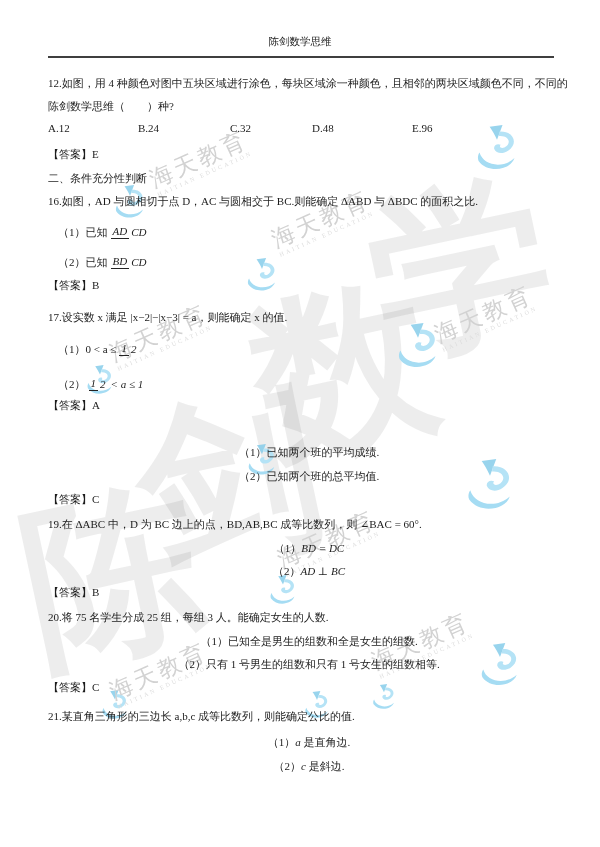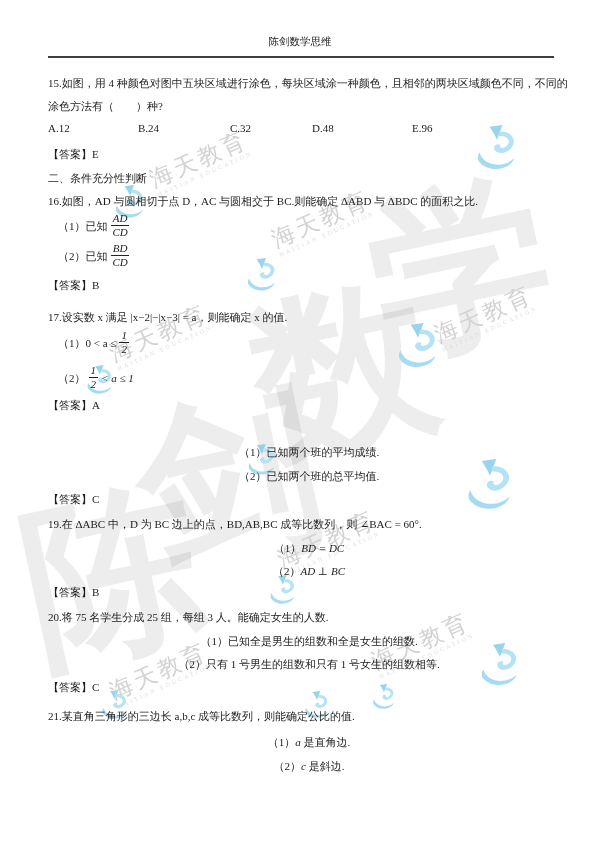--- a/index.html
+++ b/index.html
@@ -19,22 +19,22 @@
   .brand .cn{display:block;font-size:23px;letter-spacing:3px;color:#d2d2d2;line-height:1;}
   .brand .en{display:block;font-size:6px;letter-spacing:2.5px;color:#dcdcdc;margin-top:1px;}
   
   .content{position:absolute;inset:0;z-index:2;}
   .title{position:absolute;top:35px;left:0;right:0;text-align:center;font-size:10.5px;color:#222;}
   .rule{position:absolute;left:48px;right:46px;top:56px;border-top:2px solid #3f3f3f;height:0;}
   .line{position:absolute;left:48px;right:40px;font-size:11px;line-height:14px;white-space:nowrap;}
   .cond{padding-left:10px;text-align:center;}
   .fline{display:flex;align-items:center;}
   .frac{
-    display:inline-flex;flex-direction:column;align-items:center;
-    font-style:italic;line-height:13px;margin:0 3px;vertical-align:middle;
+    display:inline-flex;flex-direction:row;align-items:center;
+    font-style:italic;line-height:13px;margin:13px 3px;vertical-align:middle;
   }
   .frac .num{border-bottom:1px solid #222;padding:0 2px;}
   .frac .den{padding:0 2px;}
   .math{font-style:italic;}
   .answer{font-weight:normal;}
   .opts span{position:absolute;font-weight:normal;}
   .opt0{left:0;} .opt1{left:90px;} .opt2{left:182px;} .opt3{left:264px;} .opt4{left:364px;}
 </style>
 </head>
 <body>
@@ -123,22 +123,22 @@
       <span class="cn">海天教育</span>
       <span class="en">HAITIAN EDUCATION</span>
     </div>
   </div>
 
   <div class="content">
 
     <div class="title">陈剑数学思维</div>
     <div class="rule"></div>
 
-    <div class="line" style="top:76px">15.如图，用 4 种颜色对图中五块区域进行涂色，每块区域涂一种颜色，且相邻的两块区域颜色不同，不同的</div>
-    <div class="line" style="top:99px">涂色方法有（　　）种?</div>
+    <div class="line" style="top:76px">12.如图，用 4 种颜色对图中五块区域进行涂色，每块区域涂一种颜色，且相邻的两块区域颜色不同，不同的</div>
+    <div class="line" style="top:99px">陈剑数学思维（　　）种?</div>
     <div class="line opts" style="top:121px">
       <span class="opt0">A.12</span>
       <span class="opt1">B.24</span>
       <span class="opt2">C.32</span>
       <span class="opt3">D.48</span>
       <span class="opt4">E.96</span>
     </div>
     <div class="line answer" style="top:147px"><span>【答案】</span><span>E</span></div>
 
     <div class="line" style="top:171px">二、条件充分性判断</div>

